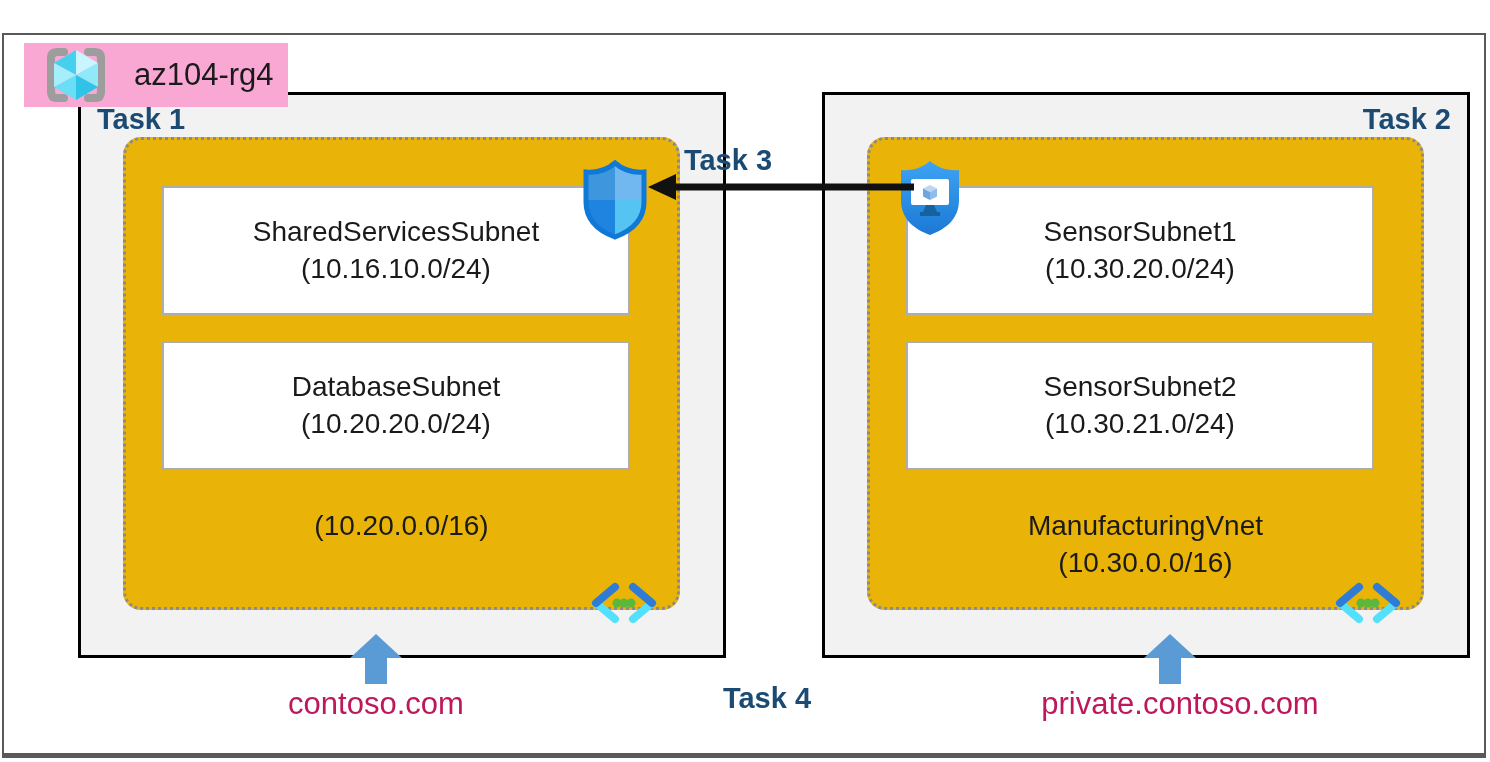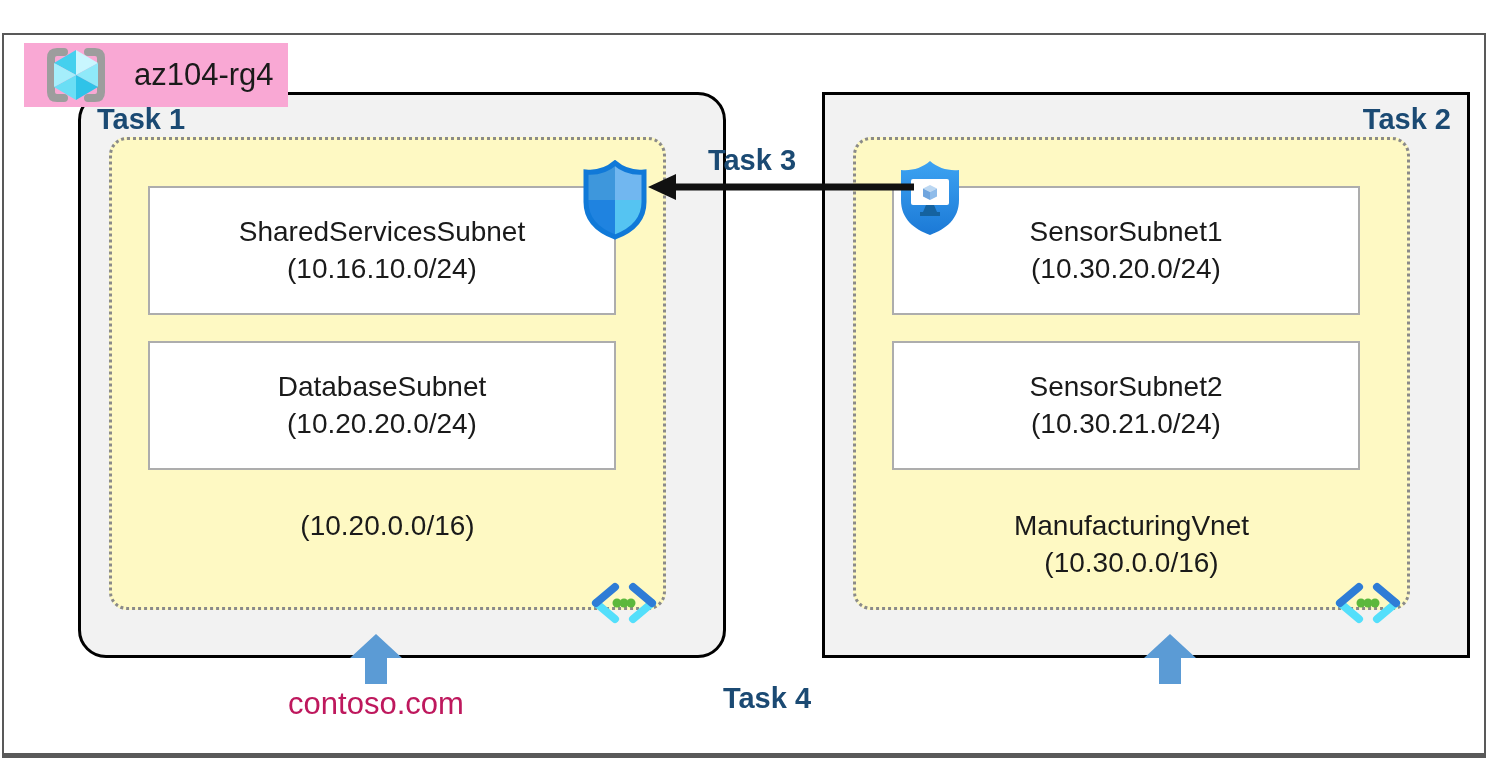--- a/index.html
+++ b/index.html
@@ -14,32 +14,32 @@
   .rg-label {
     position:absolute; left:24px; top:0; height:64px; background:#f9a8d4;
     display:flex; align-items:center; gap:20px; padding:0 14px; z-index:3;margin-top:43px;
   }
   .rg-name { font-size:31px; color:#1a1a1a; white-space:nowrap; }
 
   .group-box {
     position:absolute; top:92px; width:648px; height:566px;
     background:#F2F2F2; border:3px solid #000000; box-sizing:border-box;
   }
-  .group-box.left  { left:78px;border-radius:28px; }
+  .group-box.left  { left:78px; }
   .group-box.right { left:822px; }
 
   .task-corner {
     position:absolute; top:8px; font-size:29px; font-weight:bold; color:#1B4A73;
   }
   .task-corner.tl { left:16px; }
   .task-corner.tr { right:16px; }
 
   .vnet-dashed {
-    position:absolute; left:28px; top:42px; width:557px; height:473px;
-    background:#fef9c3; border:3px dotted #8a8a8a; border-radius:18px;
+    position:absolute; left:42px; top:42px; width:557px; height:473px;
+    background:#eab308; border:3px dotted #8a8a8a; border-radius:18px;
     box-sizing:border-box;
     text-decoration:underline;
   }
   .subnet-box {
     position:absolute; left:36px; width:468px; height:129px;
     background:#ffffff; border:2px solid #ADADAD; box-sizing:border-box;
     display:flex; flex-direction:column; align-items:center; justify-content:center;
     font-size:28px; color:#1a1a1a; line-height:1.32; text-align:center;
   }
   .subnet-box.first  { top:46px; }
@@ -124,21 +124,21 @@
     </defs>
     <g clip-path="url(#nsgClip)">
       <rect x="0" y="0" width="32" height="40" fill="#3E97DC"></rect>
       <rect x="32" y="0" width="32" height="40" fill="#71B7F0"></rect>
       <rect x="0" y="40" width="32" height="40" fill="#1F83E0"></rect>
       <rect x="32" y="40" width="32" height="40" fill="#55C4F2"></rect>
     </g>
     <path d="M32,3 C40,10 50,13 61,12 L61,42 C61,61 48,71 32,77 C16,71 3,61 3,42 L3,12 C14,13 24,10 32,3 Z" fill="none" stroke="#1079D8" stroke-width="5"></path>
   </svg>
 
-  <div class="task-float" style="left:672px; top:144px;">Task 3</div>
+  <div class="task-float" style="left:648px; top:144px;">Task 3</div>
 
   <svg class="arrow-layer" style="left:646px; top:172px;" width="270" height="30" viewBox="0 0 270 30">
     <line x1="28" y1="15" x2="268" y2="15" stroke="#111111" stroke-width="7"></line>
     <polygon points="2,15 30,2 30,28" fill="#111111"></polygon>
   </svg>
 
   <svg class="float-icon" style="left:898px; top:158px;" width="64" height="80" viewBox="0 0 64 80">
     <defs>
       <linearGradient id="asgGrad" x1="0" y1="0" x2="0" y2="1">
         <stop offset="0" stop-color="#3DA3F2"></stop>
@@ -175,14 +175,15 @@
 
   <svg class="arrow-layer" style="left:350px; top:634px;" width="52" height="50" viewBox="0 0 52 50">
     <polygon points="26,0 52,24 37,24 37,50 15,50 15,24 0,24" fill="#5B9BD5"></polygon>
   </svg>
   <svg class="arrow-layer" style="left:1144px; top:634px;" width="52" height="50" viewBox="0 0 52 50">
     <polygon points="26,0 52,24 37,24 37,50 15,50 15,24 0,24" fill="#5B9BD5"></polygon>
   </svg>
 
   <div class="dns-label" style="left:216px; top:686px; width:320px;">contoso.com</div>
   <div class="task-float" style="left:687px; top:682px;">Task 4</div>
+  <div class="dns-label" style="left:1015px; top:686px; width:330px;">private.contoso.com</div>
 
 </div>
 
 </body></html>

